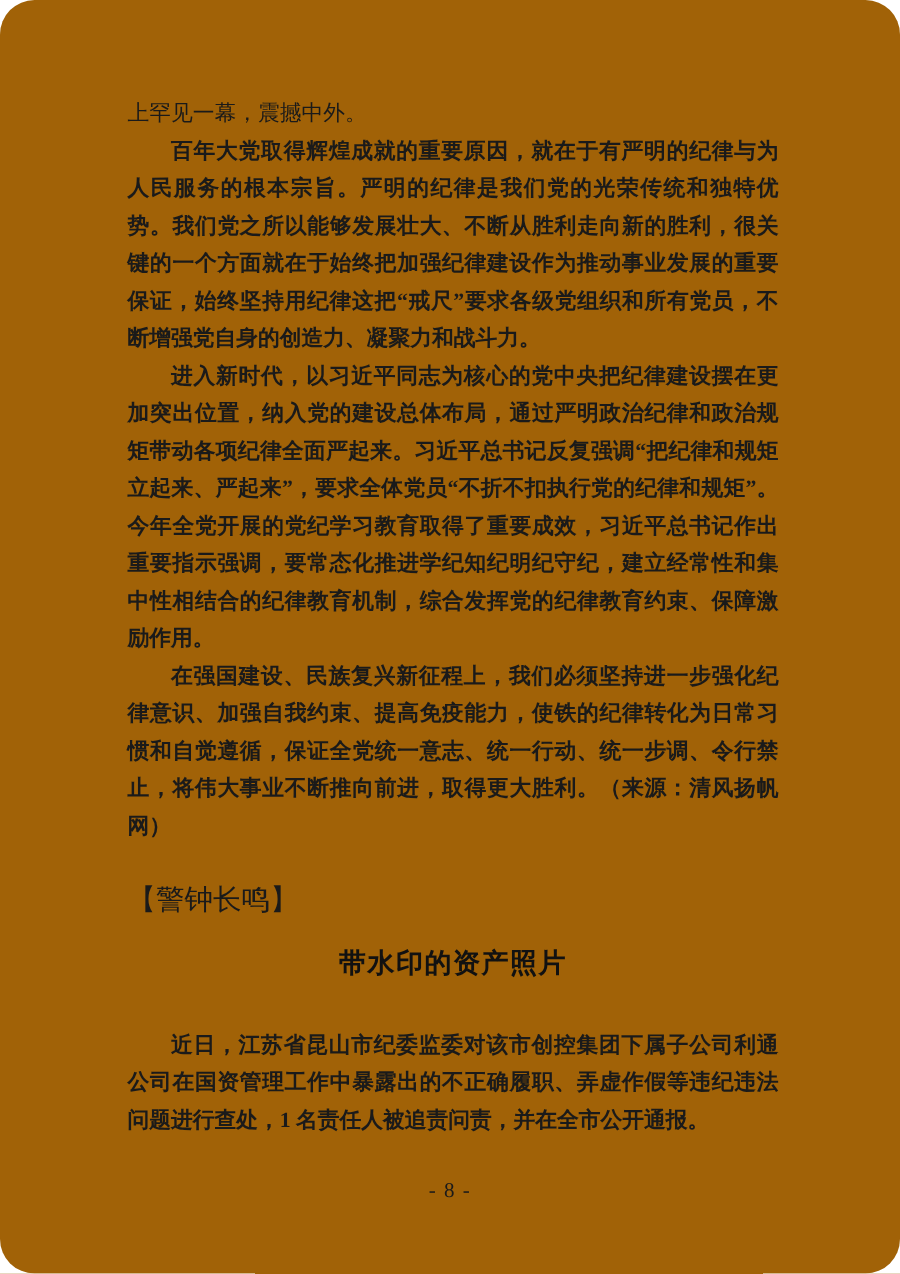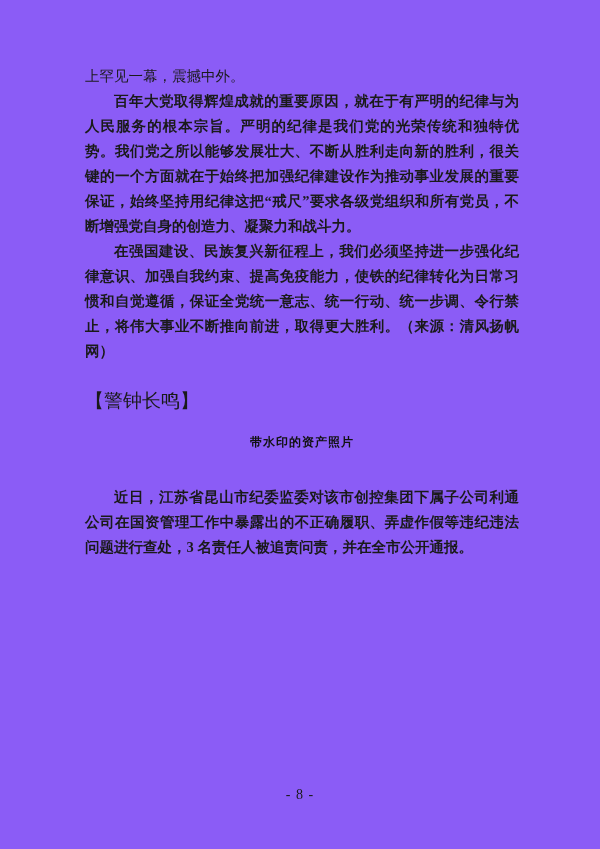--- a/index.html
+++ b/index.html
@@ -4,24 +4,25 @@
 <style>
   html, body {
     margin: 0;
     padding: 0;
     background: #ffffff;
   }
   .page {
     position: relative;
     width: 600px;
     height: 849px;
-    background: #8b5cf6;
+    background: #a16207;
     overflow: hidden;
     font-family: "Liberation Serif", serif;
     color: #1a1a1a;
+    border-radius: 23px;
   }
   .content {
     position: absolute;
     top: 64px;
     left: 85px;
     width: 434px;
   }
   .body-para {
     margin: 0;
     font-size: 14.5px;
@@ -37,21 +38,21 @@
   }
   .section-header {
     margin: 24px 0 0 0;
     font-size: 19px;
     font-weight: normal;
     line-height: 25px;
     color: #1a1a1a;
   }
   .article-title {
     margin: 16px 0 0 0;
-    font-size: 12px;
+    font-size: 18px;
     font-weight: bold;
     line-height: 26px;
     text-align: center;
     letter-spacing: 1px;
     color: #111111;
   }
   .article-first {
     margin-top: 30px;
   }
   .footer {
@@ -66,19 +67,20 @@
     color: #1a1a1a;
   }
 </style>
 </head>
 <body>
 
 <div class="page">
   <div class="content">
     <p class="body-para">上罕见一幕，震撼中外。</p>
     <p class="body-para indent">百年大党取得辉煌成就的重要原因，就在于有严明的纪律与为人民服务的根本宗旨。严明的纪律是我们党的光荣传统和独特优势。我们党之所以能够发展壮大、不断从胜利走向新的胜利，很关键的一个方面就在于始终把加强纪律建设作为推动事业发展的重要保证，始终坚持用纪律这把“戒尺”要求各级党组织和所有党员，不断增强党自身的创造力、凝聚力和战斗力。</p>
+    <p class="body-para indent">进入新时代，以习近平同志为核心的党中央把纪律建设摆在更加突出位置，纳入党的建设总体布局，通过严明政治纪律和政治规矩带动各项纪律全面严起来。习近平总书记反复强调“把纪律和规矩立起来、严起来”，要求全体党员“不折不扣执行党的纪律和规矩”。今年全党开展的党纪学习教育取得了重要成效，习近平总书记作出重要指示强调，要常态化推进学纪知纪明纪守纪，建立经常性和集中性相结合的纪律教育机制，综合发挥党的纪律教育约束、保障激励作用。</p>
     <p class="body-para indent">在强国建设、民族复兴新征程上，我们必须坚持进一步强化纪律意识、加强自我约束、提高免疫能力，使铁的纪律转化为日常习惯和自觉遵循，保证全党统一意志、统一行动、统一步调、令行禁止，将伟大事业不断推向前进，取得更大胜利。（来源：清风扬帆网）</p>
     <h3 class="section-header">【警钟长鸣】</h3>
     <h2 class="article-title">带水印的资产照片</h2>
-    <p class="body-para indent article-first">近日，江苏省昆山市纪委监委对该市创控集团下属子公司利通公司在国资管理工作中暴露出的不正确履职、弄虚作假等违纪违法问题进行查处，3 名责任人被追责问责，并在全市公开通报。</p>
+    <p class="body-para indent article-first">近日，江苏省昆山市纪委监委对该市创控集团下属子公司利通公司在国资管理工作中暴露出的不正确履职、弄虚作假等违纪违法问题进行查处，1 名责任人被追责问责，并在全市公开通报。</p>
   </div>
   <div class="footer">- 8 -</div>
 </div>
 
 </body></html>

